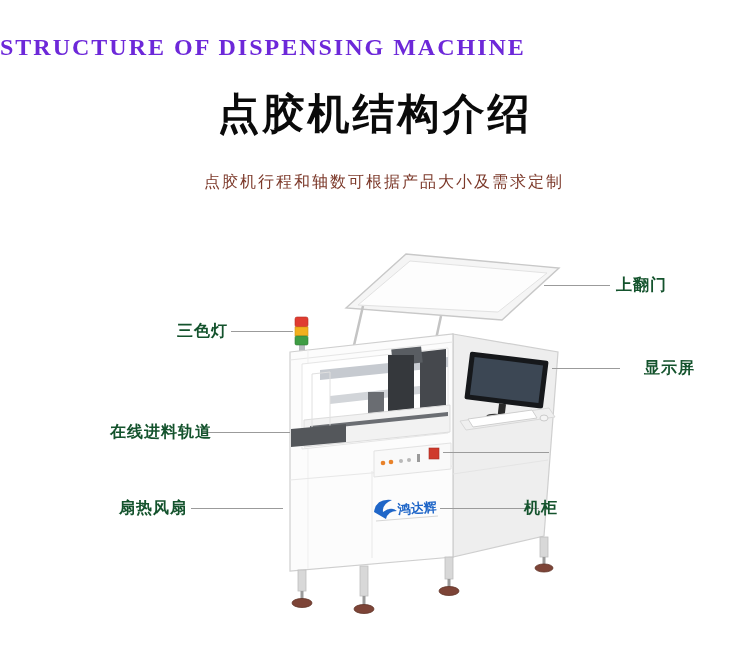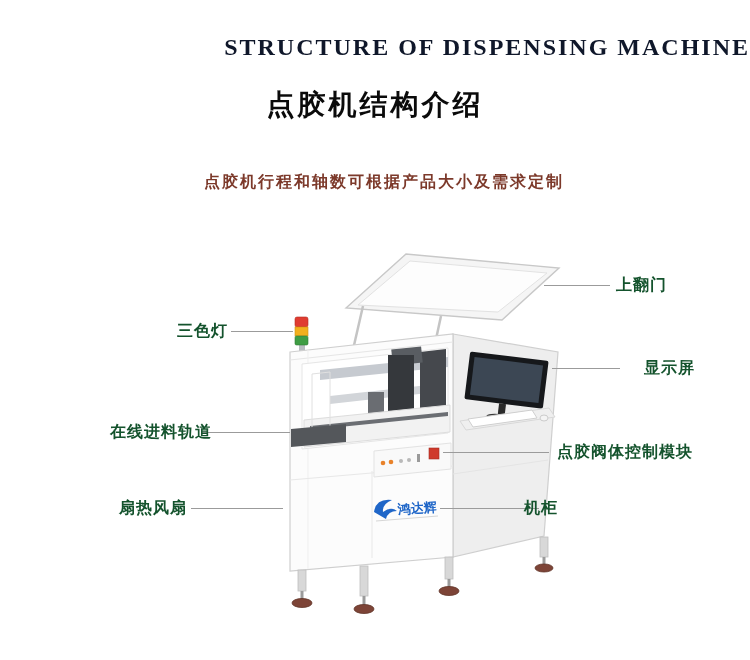--- a/index.html
+++ b/index.html
@@ -1,31 +1,31 @@
 <!DOCTYPE html>
 <html><head>
 <meta charset="utf-8">
 <style>
   * { margin:0; padding:0; box-sizing:border-box; }
   html,body { background:#ffffff; }
   body { font-family:"Liberation Sans","DejaVu Sans",sans-serif; }
   .page { position:relative; width:750px; height:660px; margin:0 auto; background:#ffffff; overflow:hidden; }
 
   .title-en {
-    position:absolute; top:34px; left:0; width:100%; text-align:right;
+    position:absolute; top:34px; left:0; width:100%; text-align:left;
     font-family:"Liberation Serif","DejaVu Serif",serif;
-    font-size:24px; font-weight:700; letter-spacing:2px; color:#0f172a;
+    font-size:24px; font-weight:700; letter-spacing:2px; color:#6d28d9;
   }
   .title-zh {
     position:absolute; top:86px; left:0; width:100%; text-align:center;
-    font-size:28px; font-weight:700; letter-spacing:3px; color:#0a0a0a;
+    font-size:42px; font-weight:700; letter-spacing:3px; color:#0a0a0a;
   }
   .subtitle {
     position:absolute; top:172px; left:0; width:100%; text-align:center;
-    font-size:16px; letter-spacing:2px; color:#7c392a; font-weight:700;padding-left:18px;
+    font-size:16px; letter-spacing:2px; color:#7c392a; font-weight:400;padding-left:18px;
   }
 
   .figure { position:absolute; left:0; top:0; width:750px; height:660px; }
   .machine-svg { position:absolute; left:0; top:0; }
 
   .lead { position:absolute; height:1px; background:#9b9b9b; }
   .callout {
     position:absolute; font-size:16px; font-weight:700; color:#14532d;
     letter-spacing:1px; white-space:nowrap; line-height:1;
   }
@@ -141,18 +141,17 @@
     <div class="lead" style="left:552px; top:368px; width:68px;"></div>
     <div class="lead" style="left:202px; top:432px; width:88px;"></div>
     <div class="lead" style="left:443px; top:452px; width:106px;"></div>
     <div class="lead" style="left:191px; top:508px; width:92px;"></div>
     <div class="lead" style="left:440px; top:508px; width:99px;"></div>
 
     <div class="callout" style="left:616px; top:277px;">上翻门</div>
     <div class="callout" style="left:177px; top:323px;">三色灯</div>
     <div class="callout" style="left:644px; top:360px;">显示屏</div>
     <div class="callout" style="left:110px; top:424px;">在线进料轨道</div>
-    <div class="callout" style="left:557px; top:444px;">点胶阀体控制模块</div>
     <div class="callout" style="left:119px; top:500px;">扇热风扇</div>
     <div class="callout" style="left:524px; top:500px;">机柜</div>
   </div>
 
 </div>
 
 </body></html>

